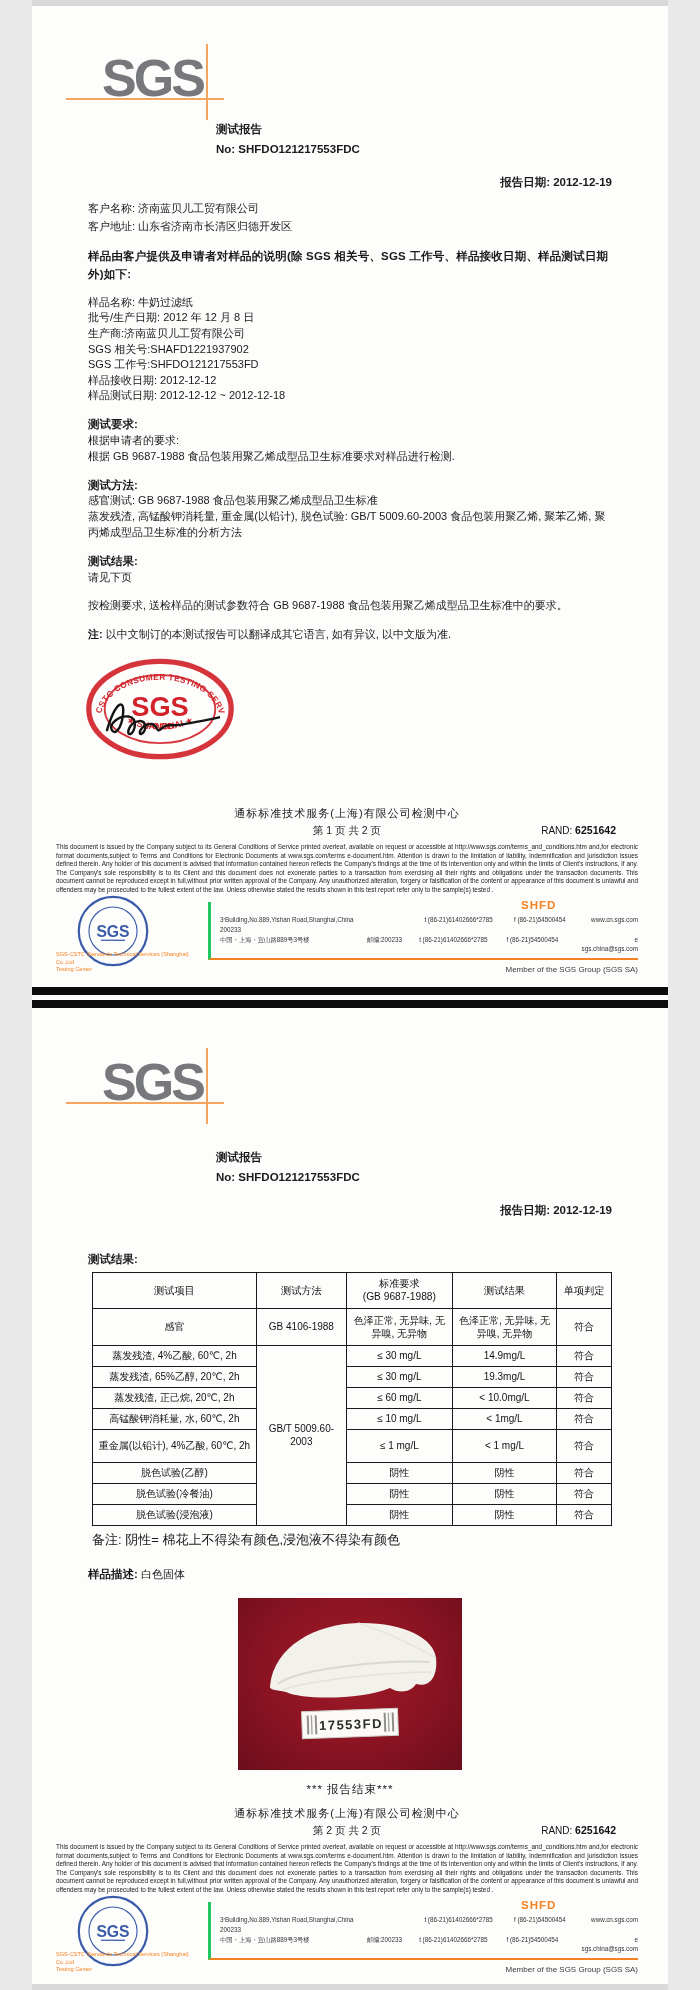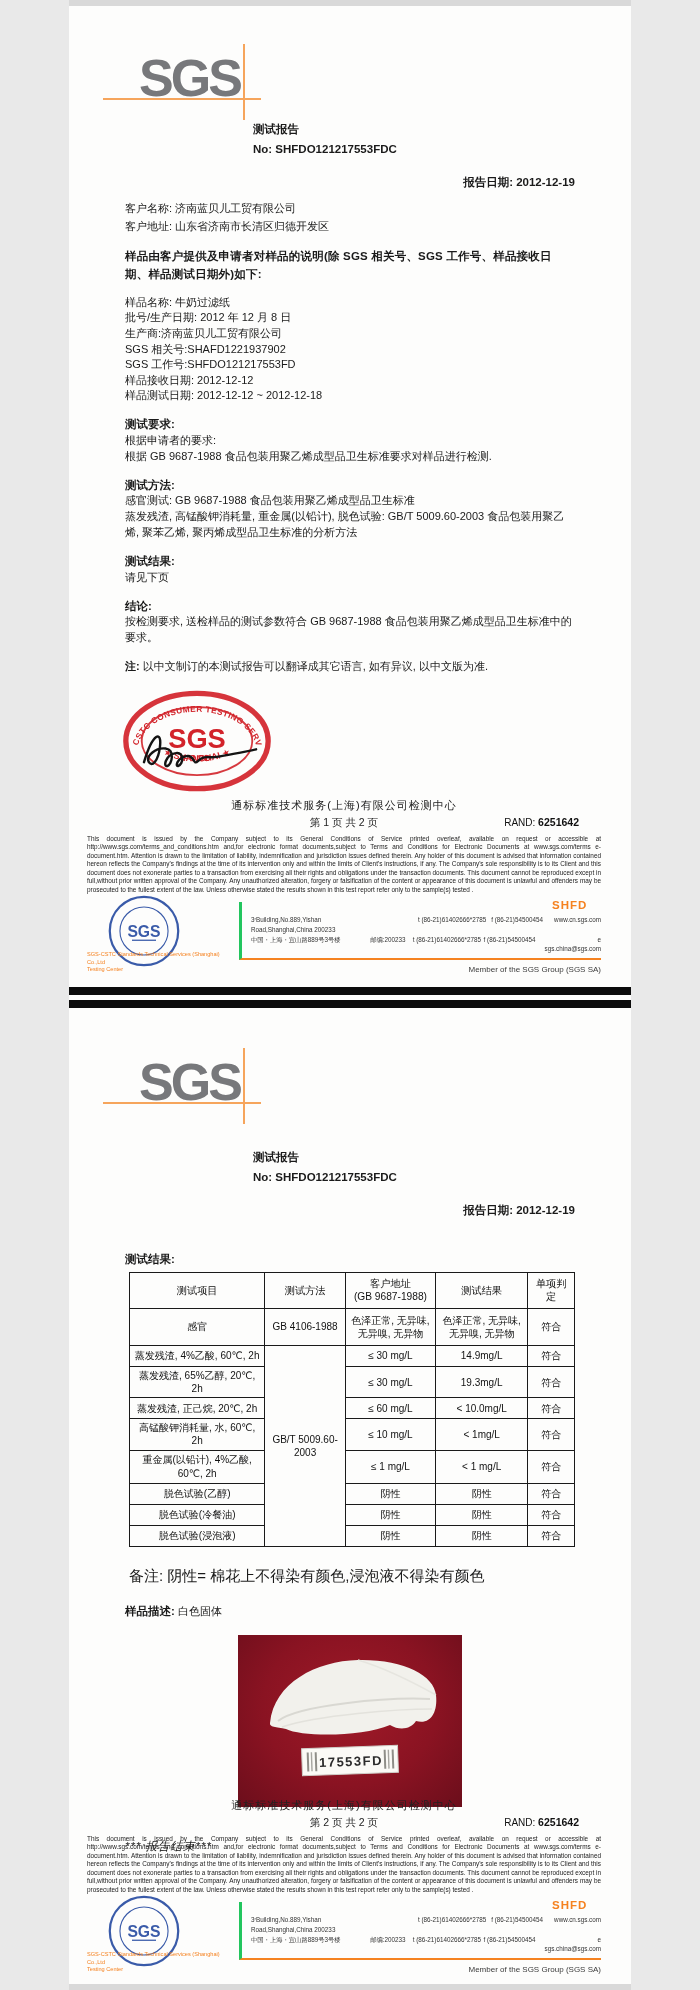--- a/index.html
+++ b/index.html
@@ -1,17 +1,17 @@
 <!DOCTYPE html>
 <html><head>
 <meta charset="utf-8">
 <style>
   html,body{margin:0;padding:0;background:#e9e9e9;}
   body{font-family:"Liberation Sans","DejaVu Sans",sans-serif;color:#1a1a1a;}
-  .scan{width:562px;height:1990px;margin:0 auto;background:#5eead4;position:relative;overflow:hidden;}
+  .scan{width:636px;height:1990px;margin:0 auto;background:#5eead4;position:relative;overflow:hidden;}
   .edge-strip{height:6px;background:#d9d9d9;}
   .page{position:relative;background:#fdfdfc;overflow:hidden;}
   .page-1{height:978px;}
   .page-2{height:974px;}
   .page-inner{padding:22px 56px 0 56px;}
   .divider{height:26px;background:#fdfdfc;display:flex;flex-direction:column;justify-content:center;gap:5px;}
   .divider .bar{height:8px;background:#0c0c0c;}
 
   
   .logo{position:relative;width:165px;height:80px;margin-left:-10px;}
@@ -28,21 +28,21 @@
   .statement{margin-top:13px;font-size:11.5px;font-weight:bold;line-height:1.55;letter-spacing:.2px;}
   .fields{margin-top:11px;font-size:11px;line-height:1.42;}
   .section{margin-top:12px;font-size:11px;line-height:1.45;}
   .section .heading{font-weight:bold;font-size:11.5px;}
   .note-line{margin-top:13px;font-size:11px;}
   .note-line .nl{font-weight:bold;}
 
   .stamp-wrap{margin-top:14px;margin-left:-4px;width:152px;height:106px;}
 
   
-  .doc-footer{position:absolute;left:18px;right:30px;bottom:10px;}
+  .doc-footer{position:absolute;left:24px;right:30px;bottom:10px;}
   .footer-center{text-align:center;font-size:11px;letter-spacing:1px;color:#222;}
   .footer-pageline{position:relative;text-align:center;font-size:10.5px;margin-top:3px;color:#222;}
   .footer-rand{position:absolute;right:22px;top:0;font-size:10px;color:#111;}
   .footer-rand b{font-size:10.5px;}
   .disclaimer{margin-top:5px;font-size:6.4px;line-height:1.32;color:#222;text-align:justify;}
   .footer-bar{position:relative;margin-top:8px;padding-left:152px;min-height:48px;}
   .footer-stamp{position:absolute;left:20px;bottom:6px;width:74px;height:74px;}
   .footer-company{position:absolute;left:0;bottom:0;width:146px;font-size:5.6px;color:#f58220;line-height:1.35;}
   .addr-block{border-left:3px solid #22c55e;padding:13px 0 4px 9px;border-bottom:2px solid #f58220;position:relative;}
   .shfd{position:absolute;top:-3px;left:310px;color:#f58220;font-weight:bold;font-size:11.5px;letter-spacing:1px;}
@@ -52,26 +52,26 @@
   .addr-row .a2{width:100px;}
   .addr-row .a3{width:86px;}
   .addr-row .a4{margin-left:auto;text-align:right;}
   .member{text-align:right;font-size:8px;color:#3a3a3a;margin-top:5px;}
 
   
   .results-heading{margin-top:34px;font-size:11.5px;font-weight:bold;}
   table.results{border-collapse:collapse;margin-top:5px;margin-left:4px;table-layout:fixed;padding-left:12px;}
   table.results td,table.results th{border:1px solid #1a1a1a;font-size:10px;font-weight:normal;text-align:center;vertical-align:middle;padding:2px 3px;line-height:1.32;color:#111;}
   table.results th{font-size:10.2px;padding:4px 3px;}
-  .remark{margin-top:20px;margin-left:4px;font-size:15px;}
+  .remark{margin-top:5px;margin-left:4px;font-size:13px;}
   .sample-desc{margin-top:18px;font-size:11px;}
   .sample-desc .sd-label{font-weight:bold;font-size:11.5px;}
 
   .photo{width:224px;height:172px;margin:16px auto 0;background:radial-gradient(ellipse at 50% 42%,#a01a28 0%,#8a1322 55%,#6b0e1b 100%);}
-  .report-end{margin-top:32px;font-size:11.5px;letter-spacing:1px;font-style:italic;}
+  .report-end{text-align:center;margin-top:12px;font-size:11.5px;letter-spacing:1px;}
 
   svg text{font-family:"Liberation Sans","DejaVu Sans",sans-serif;}
 </style>
 </head>
 <body>
 
 <div class="scan">
   <div class="edge-strip"></div>
 
   <div class="page page-1">
@@ -117,21 +117,20 @@
         <div>感官测试: GB 9687-1988 食品包装用聚乙烯成型品卫生标准</div>
         <div>蒸发残渣, 高锰酸钾消耗量, 重金属(以铅计), 脱色试验: GB/T 5009.60-2003 食品包装用聚乙烯, 聚苯乙烯, 聚丙烯成型品卫生标准的分析方法</div>
       </div>
 
       <div class="section">
         <div class="heading">测试结果:</div>
         <div>请见下页</div>
       </div>
 
       <div class="section">
-        <div class="heading">结论:</div>
         <div>按检测要求, 送检样品的测试参数符合 GB 9687-1988 食品包装用聚乙烯成型品卫生标准中的要求。</div>
       </div>
 
       <div class="note-line">
         <span class="nl">注:</span><span> 以中文制订的本测试报告可以翻译成其它语言, 如有异议, 以中文版为准.</span>
       </div>
 
       <div class="stamp-wrap">
         <svg width="152" height="106" viewBox="0 0 200 140">
           <ellipse cx="100" cy="70" rx="94" ry="63" fill="none" stroke="#d2232a" stroke-width="7" opacity="0.92"></ellipse>
@@ -224,21 +223,21 @@
             <col style="width:96px">
             <col style="width:116px">
             <col style="width:112px">
             <col style="width:60px">
           </colgroup>
         <thead>
           <tr>
             <th>测试项目</th>
             <th>测试方法</th>
             <th>
-                <div>客户地址</div>
+                <div>标准要求</div>
                 <div>(GB 9687-1988)</div>
               </th>
             <th>测试结果</th>
             <th>单项判定</th>
           </tr>
         </thead>
         <tbody>
           <tr>
             <td style="height:32px">感官</td>
             <td>GB 4106-1988</td>

